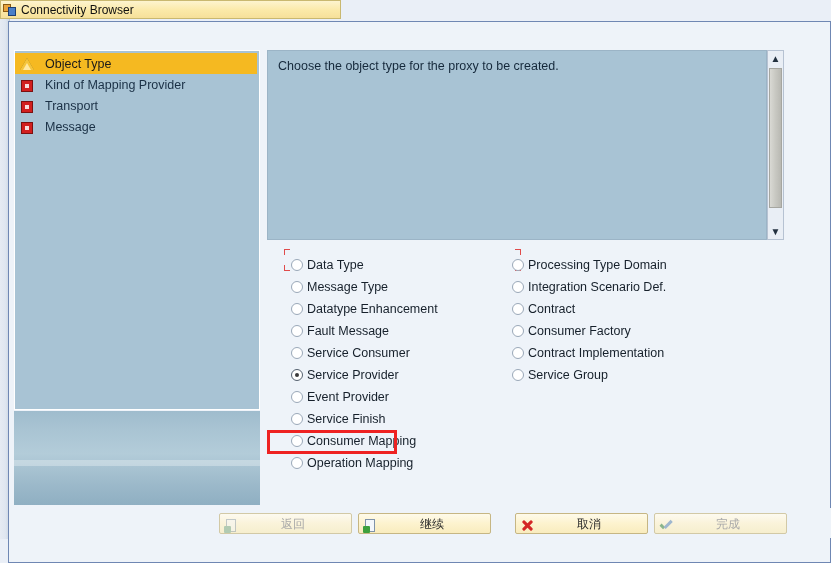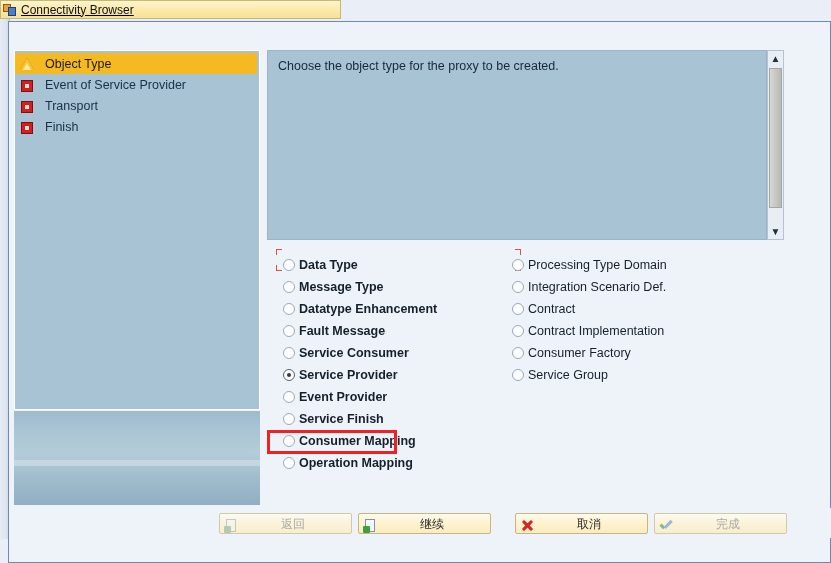--- a/index.html
+++ b/index.html
@@ -31,21 +31,20 @@
   .bg-titlebar {
     position: absolute;
     left: 0; top: 0;
     width: 341px; height: 19px;
     background: linear-gradient(to bottom, #fdf4cf 0%, #fbe9a8 55%, #f6e09a 100%);
     border: 1px solid #c9b870;
     box-sizing: border-box;
     display: flex;
     align-items: center;
     padding-left: 2px;
-    text-decoration: underline;
   }
   .bg-title-text {
     font-size: 12px;
     color: #101010;
     margin-left: 4px;
     white-space: nowrap;
   }
   .bg-title-icon {
     width: 14px; height: 14px;
     position: relative;
@@ -295,21 +294,21 @@
   
   .radio-area {
     position: absolute;
     left: 258px; top: 232px;
     width: 510px; height: 255px;
   }
   .radio-col {
     position: absolute;
     top: 0;
   }
-  .col-left { left: 16px; font-weight: bold; }
+  .col-left { left: 24px; }
   .col-right { left: 245px; }
 
   .radio-row {
     display: flex;
     align-items: center;
     height: 22px;
     cursor: pointer;
     position: relative;
   }
   .rb {
@@ -495,35 +494,35 @@
           <span class="t-icon">
             <span class="icon-warning"></span>
           </span>
           <span class="tree-label">Object Type</span>
         </div>
 
         <div class="tree-row">
           <span class="t-icon">
             <span class="icon-redsq"></span>
           </span>
-          <span class="tree-label">Event of Service Provider</span>
+          <span class="tree-label">Kind of Mapping Provider</span>
         </div>
 
         <div class="tree-row">
           <span class="t-icon">
             <span class="icon-redsq"></span>
           </span>
           <span class="tree-label">Transport</span>
         </div>
 
         <div class="tree-row">
           <span class="t-icon">
             <span class="icon-redsq"></span>
           </span>
-          <span class="tree-label">Finish</span>
+          <span class="tree-label">Message</span>
         </div>
 
       </div>
 
       <div class="tree-backdrop"></div>
 
       <div class="instr-panel">
         <div class="instr-text">Choose the object type for the proxy to be created.</div>
       </div>
 
@@ -611,26 +610,26 @@
           </div>
 
 
           <div class="radio-row">
             <span class="rb"></span>
             <span class="rb-label">Contract</span>
           </div>
 
           <div class="radio-row">
             <span class="rb"></span>
+            <span class="rb-label">Consumer Factory</span>
+          </div>
+
+          <div class="radio-row">
+            <span class="rb"></span>
             <span class="rb-label">Contract Implementation</span>
-          </div>
-
-          <div class="radio-row">
-            <span class="rb"></span>
-            <span class="rb-label">Consumer Factory</span>
           </div>
 
           <div class="radio-row">
             <span class="rb"></span>
             <span class="rb-label">Service Group</span>
           </div>
 
         </div>
 
         <div class="annot-box" style="left:0px; top:176px; width:130px; height:24px;"></div>

